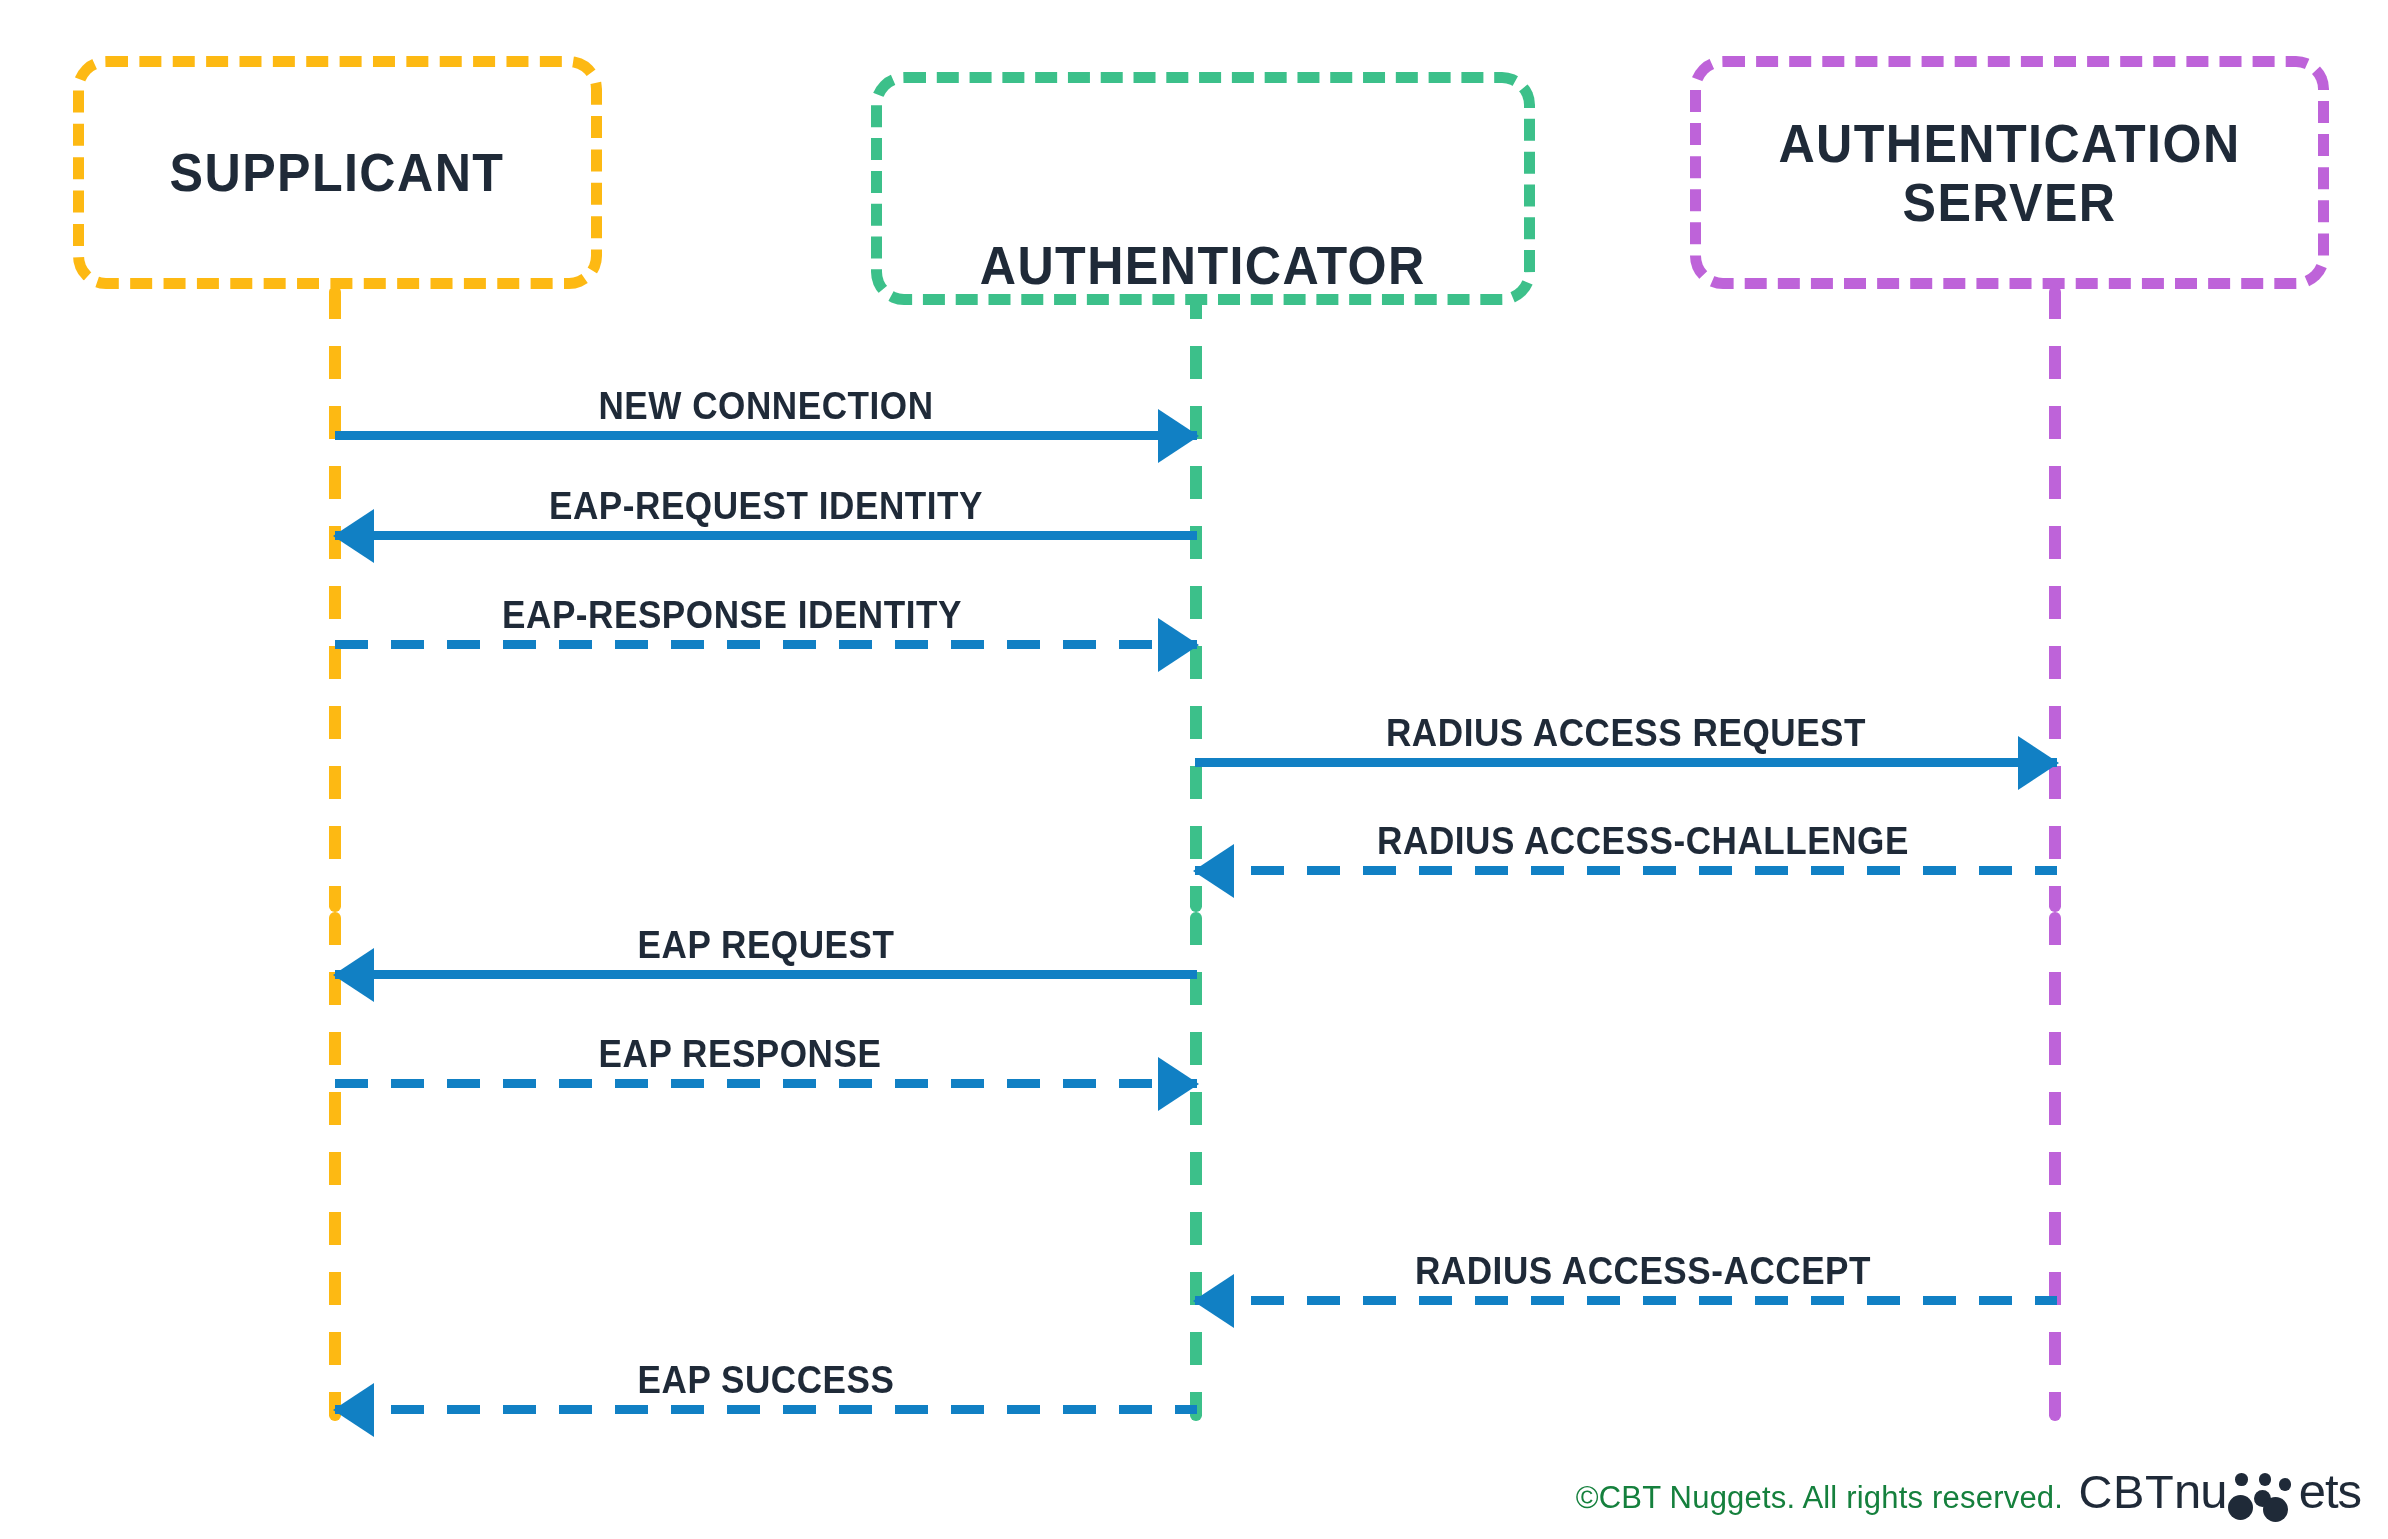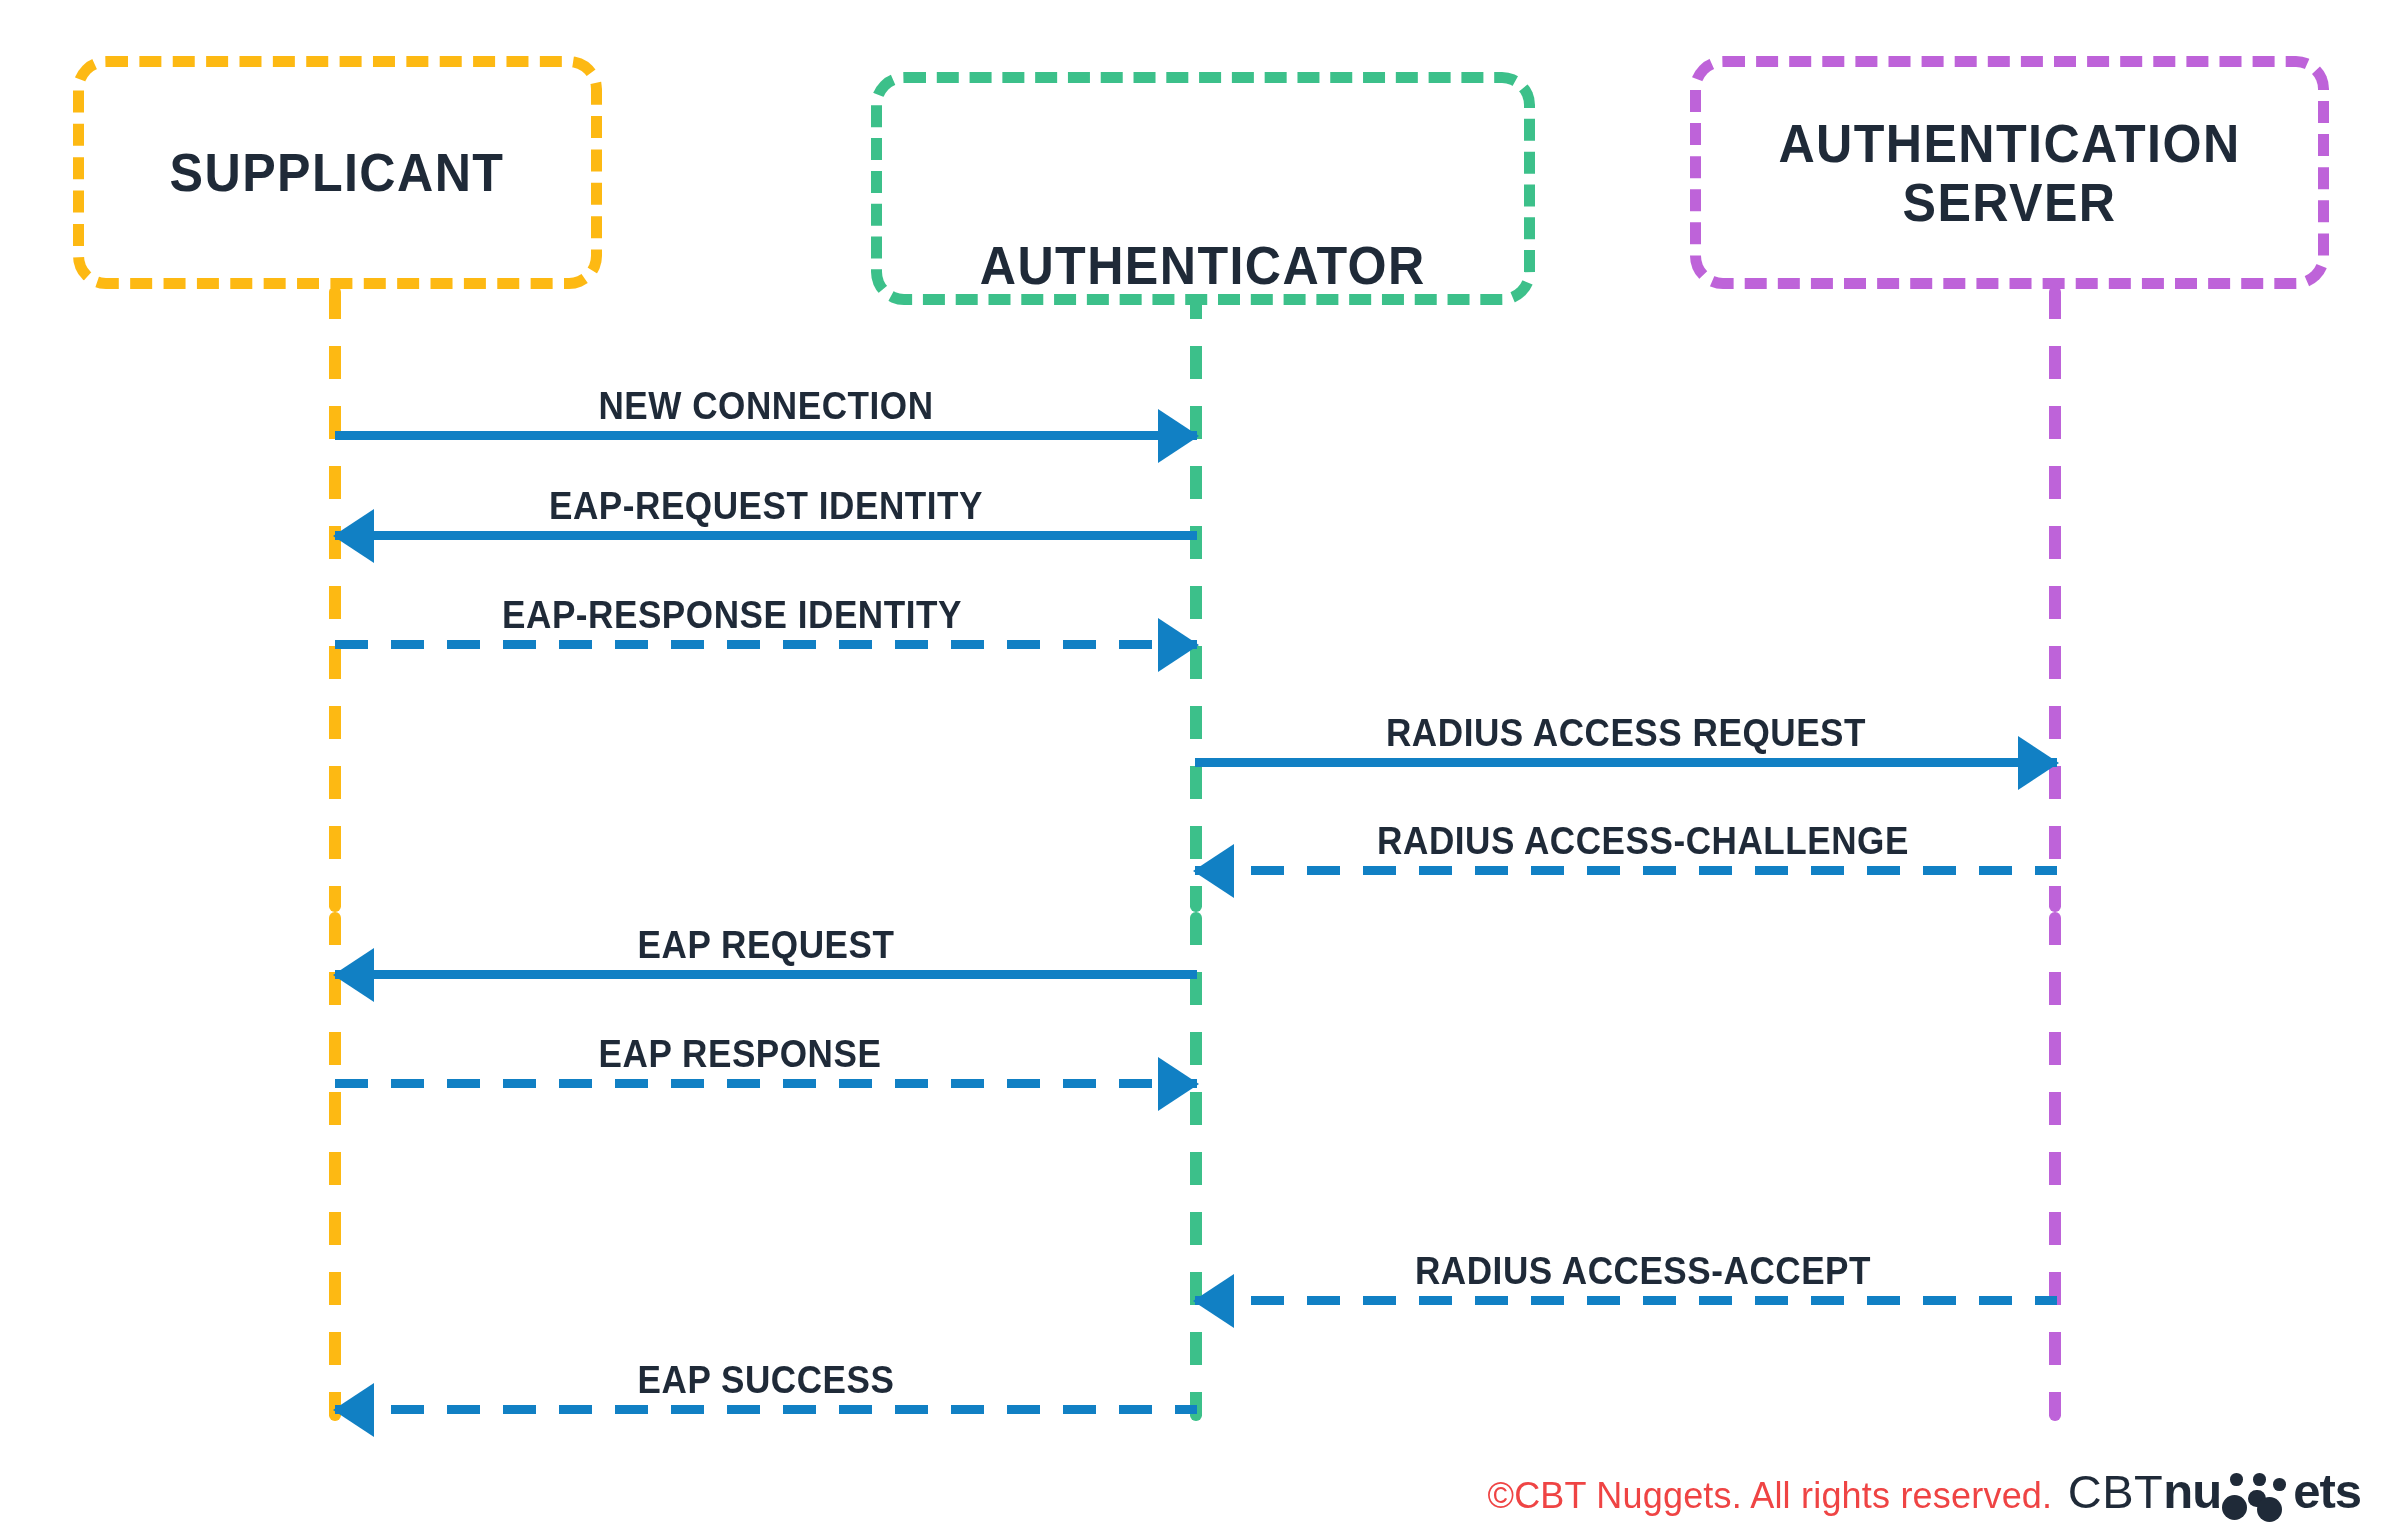--- a/index.html
+++ b/index.html
@@ -111,40 +111,40 @@
   #footer {
     position: absolute;
     right: 27px;
     bottom: 21.3px;
     display: flex;
     align-items: baseline;
     gap: 15.5px;
     z-index: 8;
   }
   #copyright {
-    color: #ef4444;
-    font-size: 36px;
+    color: #15803d;
+    font-size: 31px;
     font-weight: 300;
     letter-spacing: 0.2px;
     white-space: nowrap;
   }
   #logo {
     display: flex;
     align-items: baseline;
     color: #1F2A38;
     white-space: nowrap;
   }
   #logo-cbt {
     font-size: 47px;
     font-weight: 300;
     letter-spacing: 0.5px;
   }
   #logo-nu, #logo-ets {
     font-size: 49px;
-    font-weight: bold;
+    font-weight: normal;
     letter-spacing: -1px;
   }
   #logo-dots {
     position: relative;
     display: inline-block;
     width: 70px;
     height: 49px;
     align-self: flex-end;
     margin: 0 1px -1.9px 1px;
   }

